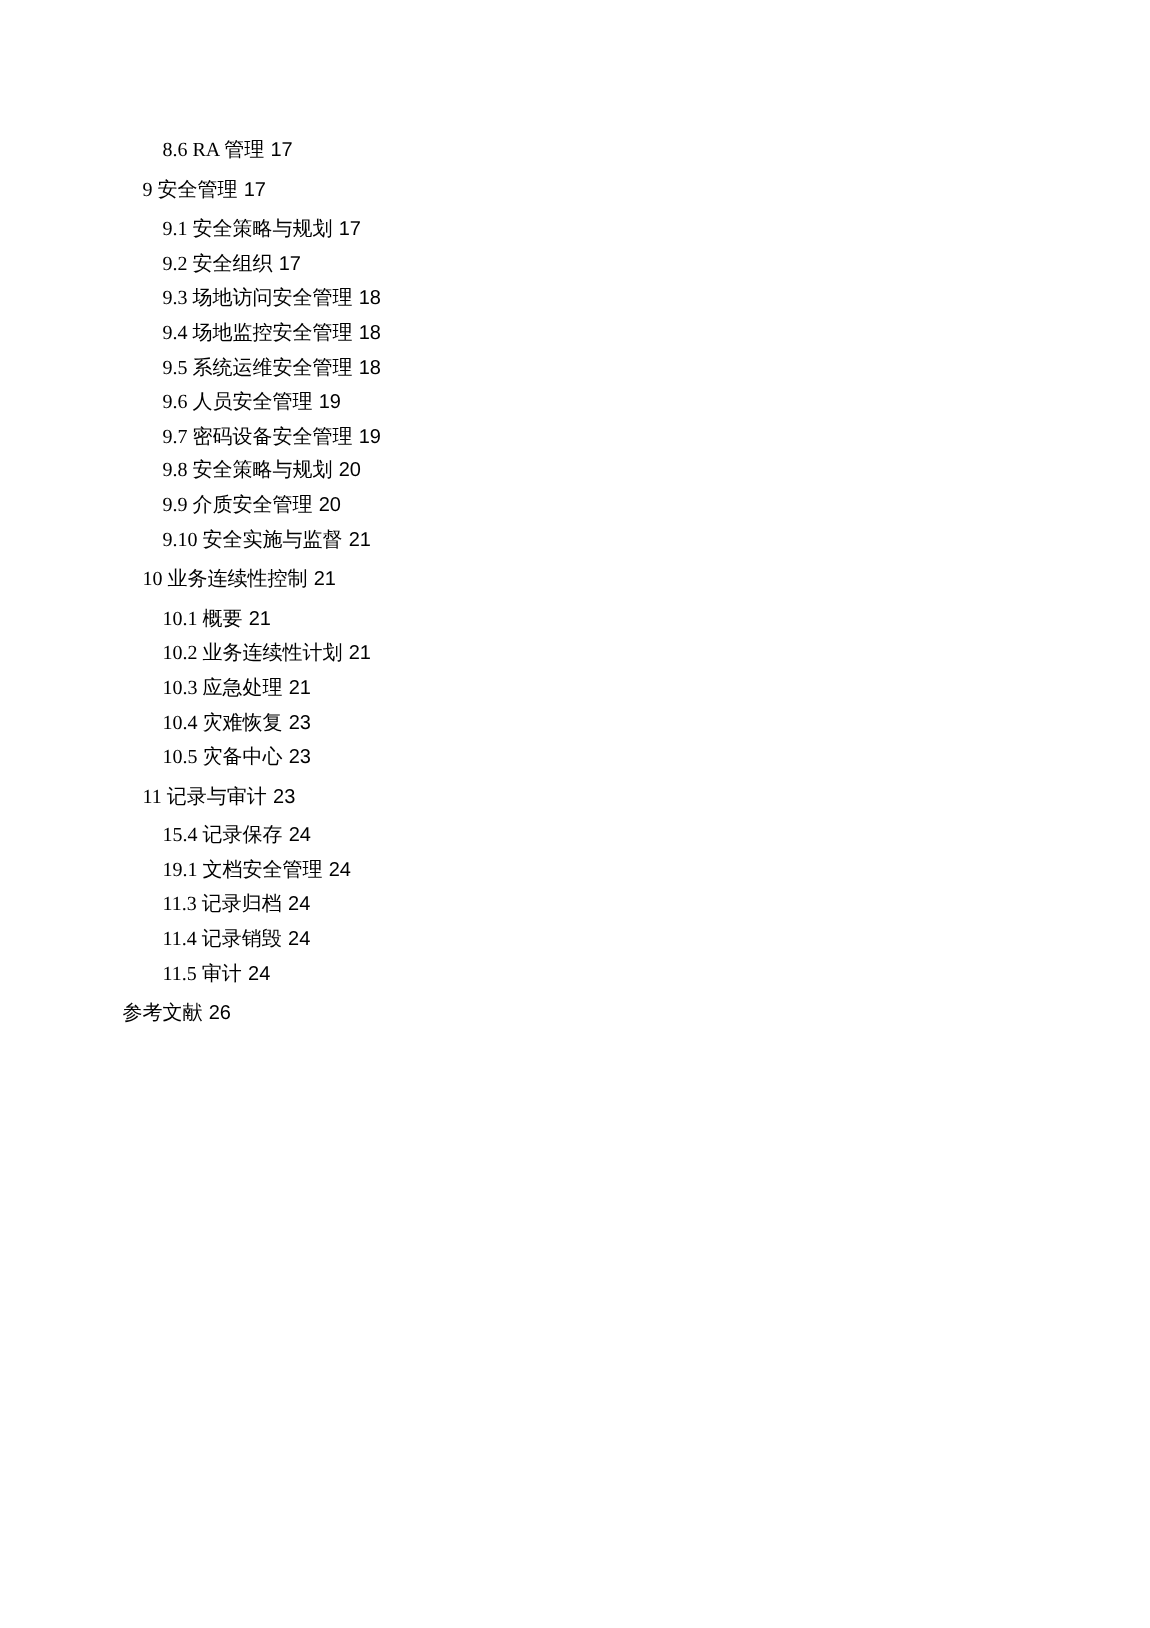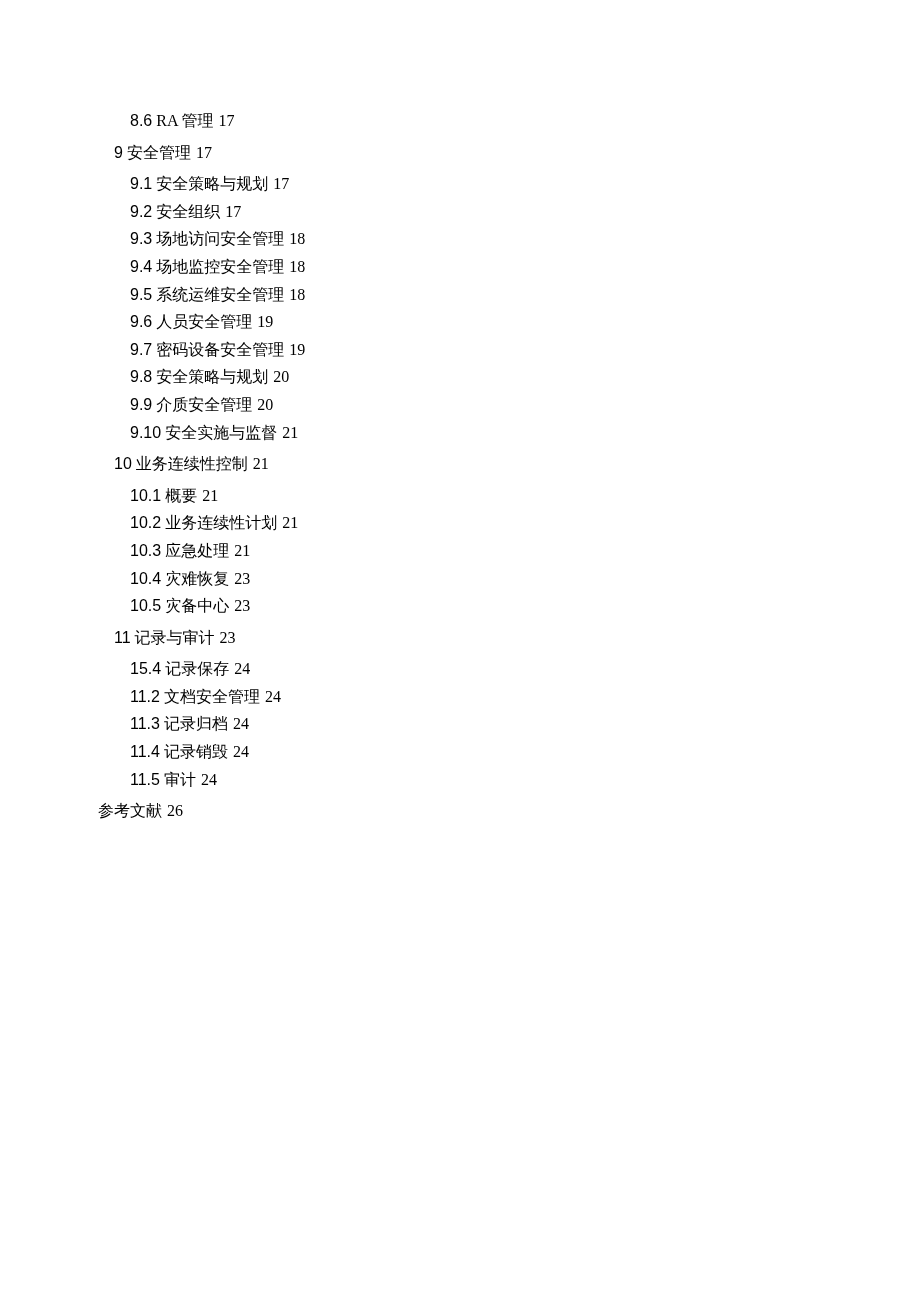--- a/index.html
+++ b/index.html
@@ -25,25 +25,25 @@
     .toc-item-section {
       margin-left: 16px;
       margin-top: 6px;
       margin-bottom: 6px;
     }
     .toc-item-ref {
       margin-left: 0px;
       margin-top: 6px;
     }
     .num {
-      font-family: Liberation Sans, sans-serif;
+      font-family: Liberation Serif, serif;
       letter-spacing: 0px;
     }
     .page {
-      font-family: Liberation Serif, serif;
+      font-family: Liberation Sans, sans-serif;
       margin-left: 1px;
     }
   </style>
 </head>
 <body>
 
 <div id="toc-root">
     <div class="toc-item-sub"><span class="num">8.6</span> <span>RA 管理</span> <span class="page">17</span></div>
     <div class="toc-item-section"><span class="num">9</span> <span>安全管理</span> <span class="page">17</span></div>
     <div class="toc-item-sub"><span class="num">9.1</span> <span>安全策略与规划</span> <span class="page">17</span></div>
@@ -57,18 +57,18 @@
     <div class="toc-item-sub"><span class="num">9.9</span> <span>介质安全管理</span> <span class="page">20</span></div>
     <div class="toc-item-sub"><span class="num">9.10</span> <span>安全实施与监督</span> <span class="page">21</span></div>
     <div class="toc-item-section"><span class="num">10</span> <span>业务连续性控制</span> <span class="page">21</span></div>
     <div class="toc-item-sub"><span class="num">10.1</span> <span>概要</span> <span class="page">21</span></div>
     <div class="toc-item-sub"><span class="num">10.2</span> <span>业务连续性计划</span> <span class="page">21</span></div>
     <div class="toc-item-sub"><span class="num">10.3</span> <span>应急处理</span> <span class="page">21</span></div>
     <div class="toc-item-sub"><span class="num">10.4</span> <span>灾难恢复</span> <span class="page">23</span></div>
     <div class="toc-item-sub"><span class="num">10.5</span> <span>灾备中心</span> <span class="page">23</span></div>
     <div class="toc-item-section"><span class="num">11</span> <span>记录与审计</span> <span class="page">23</span></div>
     <div class="toc-item-sub"><span class="num">15.4</span> <span>记录保存</span> <span class="page">24</span></div>
-    <div class="toc-item-sub"><span class="num">11.2</span> <span>文档安全管理</span> <span class="page">24</span></div>
+    <div class="toc-item-sub"><span class="num">19.1</span> <span>文档安全管理</span> <span class="page">24</span></div>
     <div class="toc-item-sub"><span class="num">11.3</span> <span>记录归档</span> <span class="page">24</span></div>
     <div class="toc-item-sub"><span class="num">11.4</span> <span>记录销毁</span> <span class="page">24</span></div>
     <div class="toc-item-sub"><span class="num">11.5</span> <span>审计</span> <span class="page">24</span></div>
     <div class="toc-item-ref"><span>参考文献</span> <span class="page">26</span></div>
   </div>
 
 </body></html>

